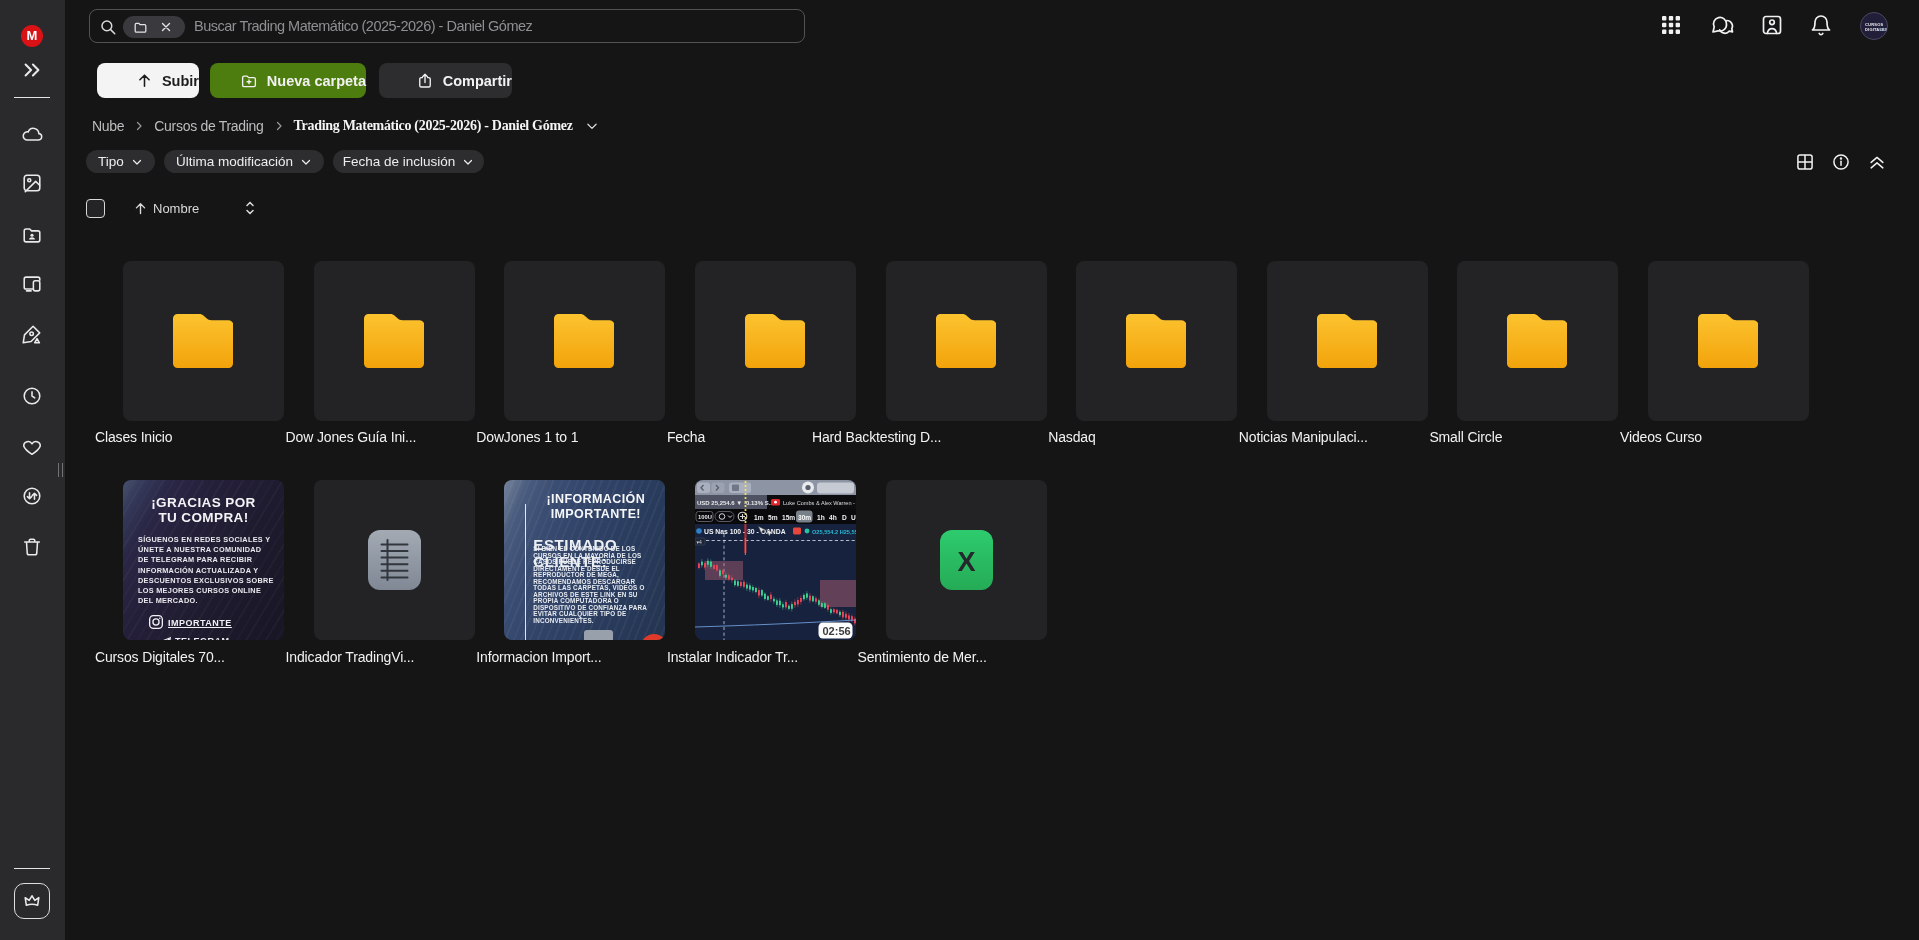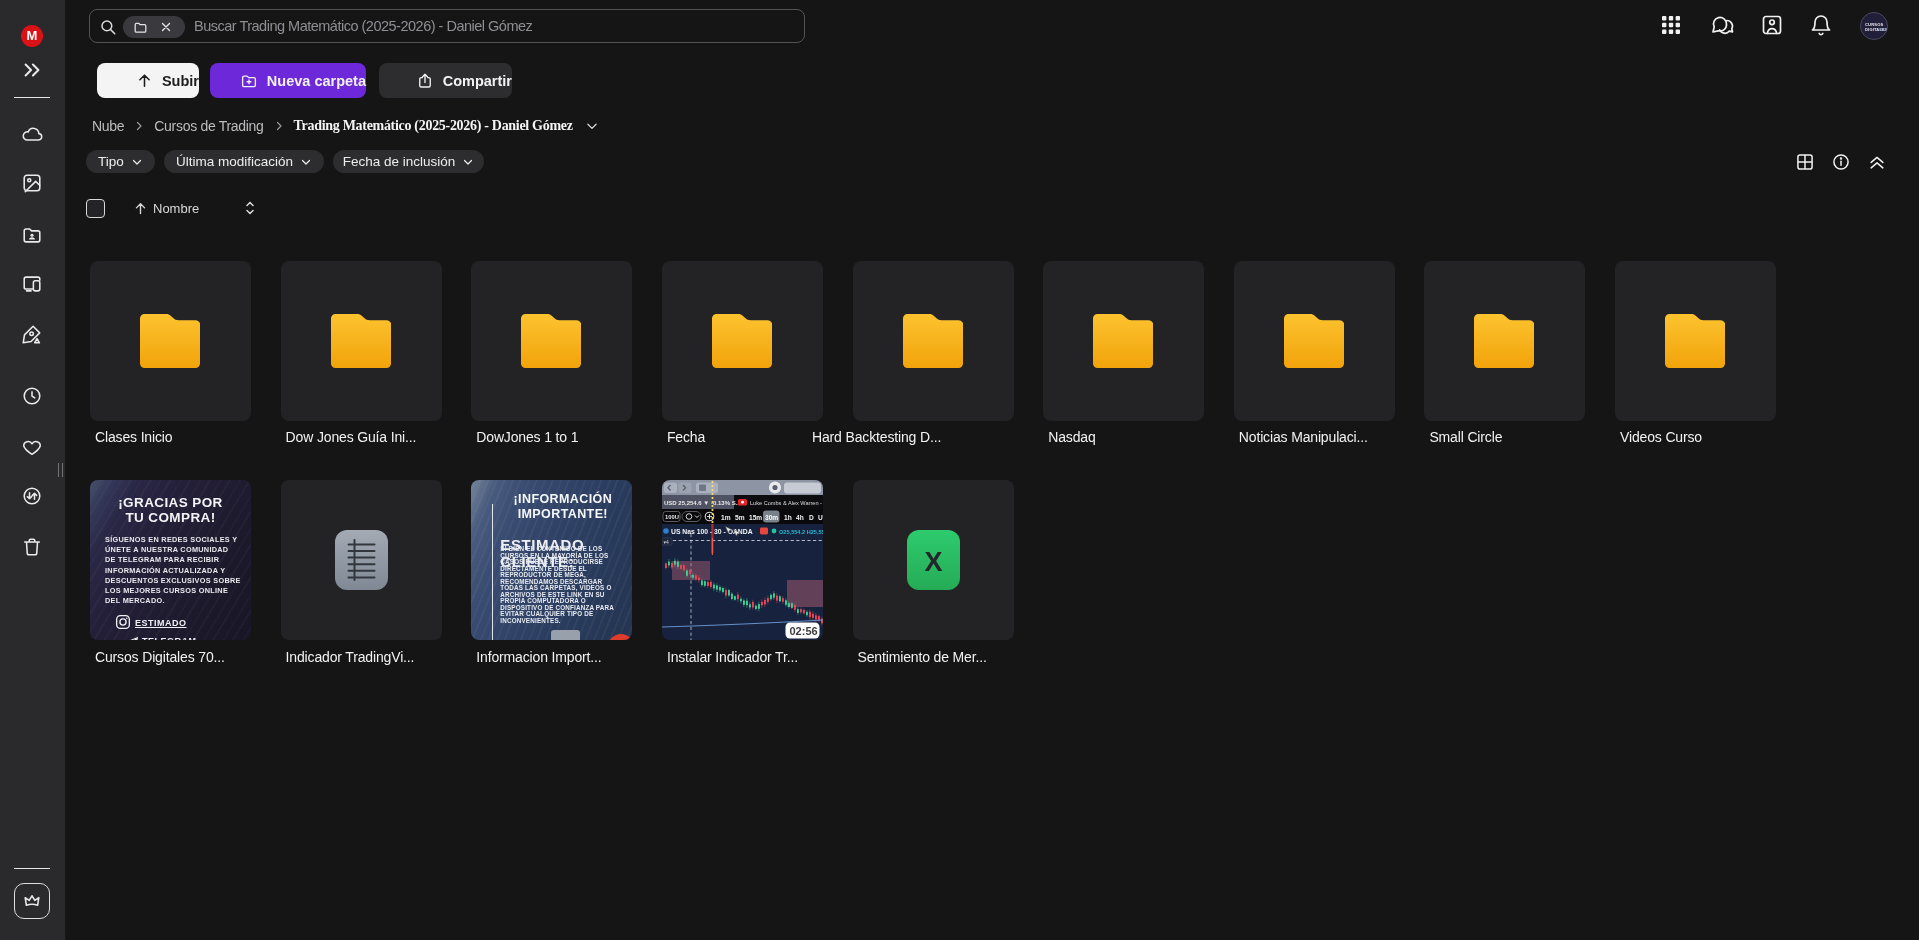--- a/index.html
+++ b/index.html
@@ -20,39 +20,39 @@
 .tic { position:absolute; top:13px; width:24px; height:24px; color:#f1f1f2; }
 .tic svg { width:24px; height:24px; display:block; }
 #avatar { position:absolute; left:1860px; top:12px; width:28px; height:28px; border-radius:50%; background:#211e3a; overflow:hidden; border:1px solid #4a4760; }
 #avatar .l1 { position:absolute; left:4px; top:10px; font-size:4px; font-weight:bold; color:#efefef; letter-spacing:0.2px; line-height:4px; }
 #avatar .l2 { position:absolute; left:4px; top:15px; font-size:4px; font-weight:bold; color:#efefef; letter-spacing:0.2px; line-height:4px; }
 #avatar .l3 { position:absolute; left:19px; top:15px; font-size:4px; font-weight:bold; color:#7fa8d9; line-height:4px; }
 
 .btn { position:absolute; top:63px; height:35px; border-radius:8px; display:flex; align-items:center; justify-content:flex-end; font-size:14.5px; font-weight:bold; }
 .btn svg { display:block; margin-right:9px; }
 #bsubir { left:97px; width:102px; background:#f4f4f4; color:#1c1c1c; }
-#bnueva { left:210px; width:156px; background:#6d28d9; color:#f2f2f2; }
+#bnueva { left:210px; width:156px; background:#4d7c0f; color:#f2f2f2; }
 #bcomp  { left:379px; width:133px; background:#2d2d30; color:#f2f2f2; }
 
 #crumbs { position:absolute; left:92px; top:118px; height:16px; font-size:14px; letter-spacing:-0.3px; color:#bdbdbf; display:flex; align-items:center; }
 #crumbs .b { color:#f5f5f5; font-weight:bold;font-family:Liberation Serif, serif; }
 #crumbs svg { display:block; }
 
 .chip { position:absolute; top:150px; height:23px; background:#2d2d30; border-radius:12px; color:#ededee; font-size:13.5px; display:flex; align-items:center; justify-content:center; gap:7px; }
 .chip svg { display:block; }
 
 .vic { position:absolute; top:152px; width:20px; height:20px; color:#f1f1f2; }
 .vic svg { width:20px; height:20px; display:block; }
 
 #cb { position:absolute; left:86px; top:199px; width:19px; height:19px; border:1.6px solid #d8d8d8; border-radius:4px; background:#242427; }
 #harr { position:absolute; left:133px; top:201px; width:15px; height:15px; color:#d9d9da; }
 #hname { position:absolute; left:153px; top:201px; font-size:13px; color:#d9d9da; }
 #hsort { position:absolute; left:244px; top:200px; width:14px; height:17px; color:#d9d9da; }
 
-.card { position:absolute; width:161px; height:160px; background:#232326; border-radius:8px; overflow:hidden; }
+.card { position:absolute; width:161px; height:160px; background:#232326; border-radius:8px; overflow:hidden;margin-left:33px; }
 .lbl { position:absolute; width:170px; font-size:14px; letter-spacing:-0.15px; color:#f2f2f3; white-space:nowrap; }
 .r1 { top:261px; }
 .r2 { top:480px; }
 .lb1 { top:429px; }
 .lb2 { top:649px; }
 .folder { position:absolute; left:50px; top:53px; width:60px; height:54px; }
 </style>
 </head>
 <body>
 <div id="sidebar">
@@ -322,21 +322,21 @@
 <div class="lbl lb2" style="left:857.5px">Sentimiento de Mer...</div>
 <div class="card r2" style="left:90.0px; background:linear-gradient(121deg,#46526c 0%,#35395a 8%,#2a2746 19%,#25203a 35%,#201c31 56%,#1b1829 82%,#181525 100%);">
 <div style="position:absolute;inset:0;background:repeating-linear-gradient(121deg,rgba(255,255,255,0.03) 0 2px,rgba(255,255,255,0) 2px 9px,rgba(120,130,170,0.04) 9px 11px,rgba(255,255,255,0) 11px 17px);"></div>
 <div style="position:absolute;left:0;top:15px;width:161px;text-align:center;font-size:13.5px;font-weight:bold;color:#f4f4f6;letter-spacing:.4px;line-height:15px">¡GRACIAS POR<br>TU COMPRA!</div>
 <div style="position:absolute;left:15px;top:55px;font-size:7.3px;font-weight:bold;color:#e9e9ee;letter-spacing:.3px;line-height:10.2px">SÍGUENOS EN REDES SOCIALES Y<br>ÚNETE A NUESTRA COMUNIDAD<br>DE TELEGRAM PARA RECIBIR<br>INFORMACIÓN ACTUALIZADA Y<br>DESCUENTOS EXCLUSIVOS SOBRE<br>LOS MEJORES CURSOS ONLINE<br>DEL MERCADO.</div>
 <svg style="position:absolute;left:25px;top:134px" width="16" height="16" viewBox="0 0 24 24" fill="none" stroke="#f0f0f4" stroke-width="2">
       <rect x="2.5" y="2.5" width="19" height="19" rx="5.5"></rect>
       <circle cx="12" cy="12" r="4.6"></circle>
       <circle cx="17.7" cy="6.3" r="1.2" fill="#f0f0f4" stroke="none"></circle>
     </svg>
-<div style="position:absolute;left:45px;top:138px;font-size:9px;font-weight:bold;color:#f0f0f4;letter-spacing:.5px;text-decoration:underline">ESTIMADO</div>
+<div style="position:absolute;left:45px;top:138px;font-size:9px;font-weight:bold;color:#f0f0f4;letter-spacing:.5px;text-decoration:underline">IMPORTANTE</div>
 <div style="position:absolute;left:52px;top:156px;font-size:9px;font-weight:bold;color:#f0f0f4;letter-spacing:.5px;text-decoration:underline">TELEGRAM</div>
 <svg style="position:absolute;left:36px;top:156px" width="13" height="13" viewBox="0 0 24 24" fill="none" stroke="#f0f0f4" stroke-width="2">
       <path d="M21 3L3 10.5l6 2.5L19 6l-7 8.5 6.5 4z"></path>
     </svg>
 </div>
 <div class="card r2" style="left:280.6px">
 <svg style="position:absolute;left:54px;top:50px" width="53" height="60" viewBox="0 0 53 60">
       <rect x="0" y="0" width="53" height="60" rx="12" fill="url(#ng)"></rect>
 <g stroke="#32363d" stroke-width="2" stroke-linecap="round">
 <path d="M13.5 33.5 h26" transform="translate(0,-19)"></path>

